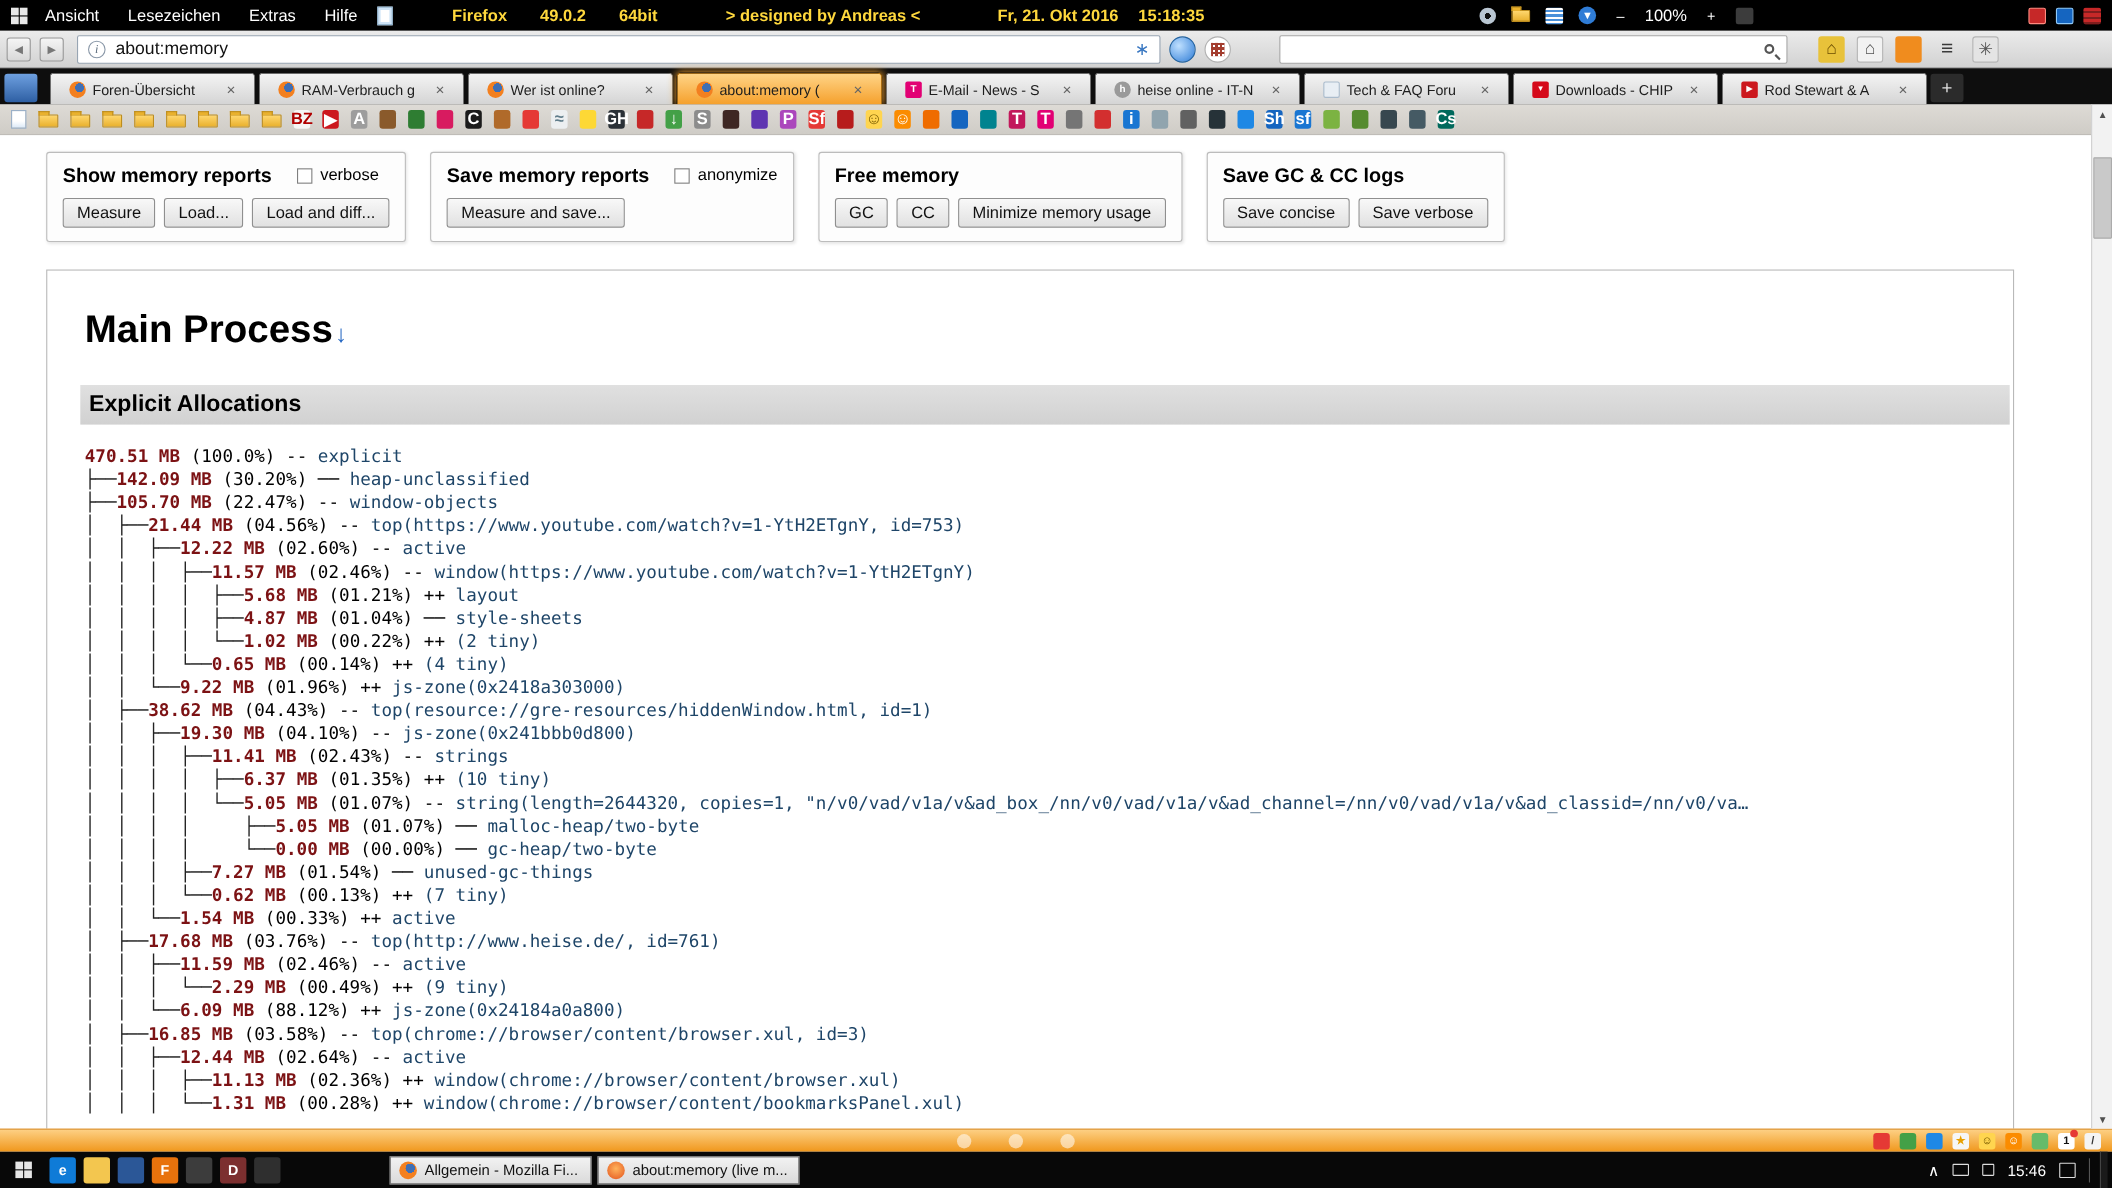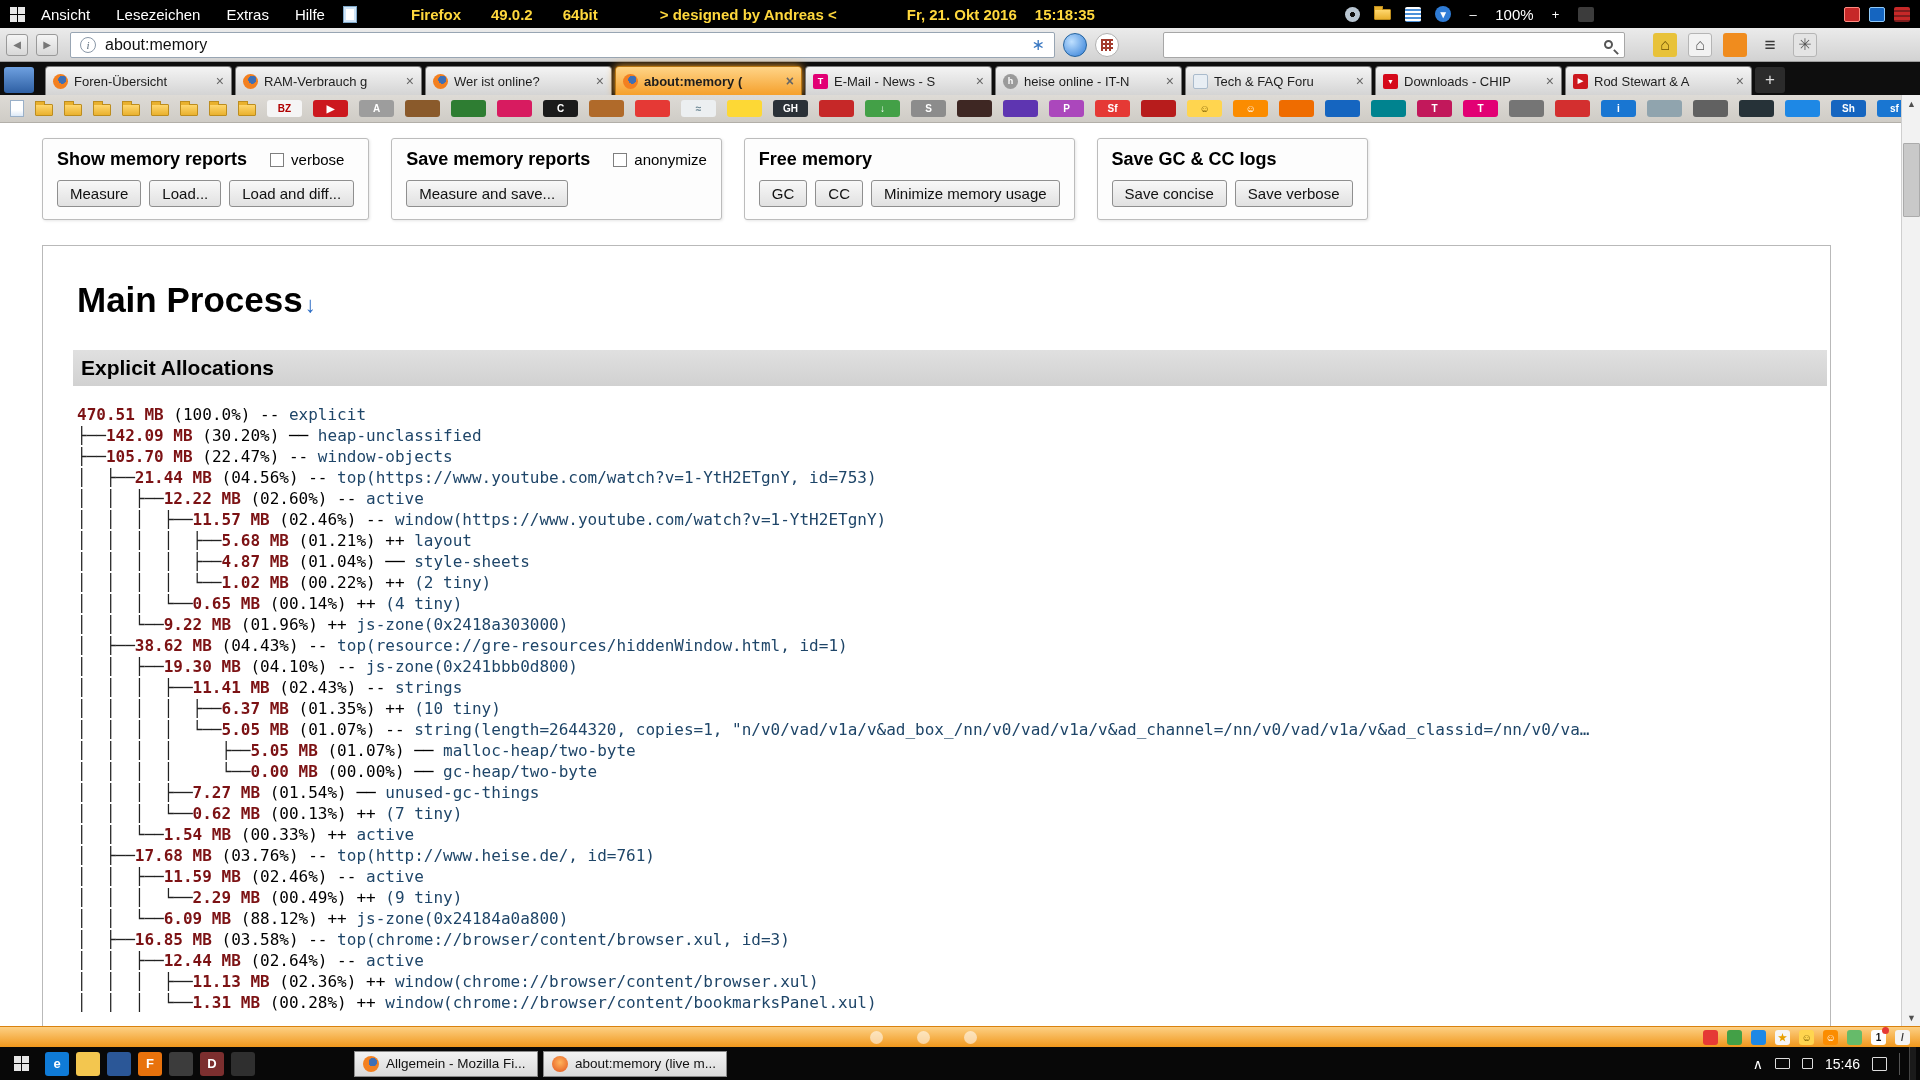--- a/index.html
+++ b/index.html
@@ -49,37 +49,37 @@
 .nav-ic{width:24px;height:24px;border-radius:3px;display:flex;align-items:center;justify-content:center;font-size:16px;flex:none}
 .home-gold{background:#e8c23a;color:#6b4e00}
 .home-gray{background:#f2f2f2;border:1px solid #b5b5b5;color:#555}
 .orange-sq{background:#f08c1e}
 .menu-lines{color:#3a3a3a;font-size:19px}
 .wrench{color:#555;background:#e4e4e4;border:1px solid #b5b5b5}
 
 
 .tabbar{position:absolute;top:62px;left:0;right:0;height:33px;background:#0e0e0e;display:flex;align-items:flex-end;padding:0 2px;gap:3px}
 .app-btn{width:30px;height:26px;margin:0 8px 2px 2px;background:linear-gradient(#6ea0e0,#2e5fa3);border-radius:3px;flex:none}
-.tab{width:187px;height:29px;border:1px solid #7a7a7a;border-bottom:none;border-radius:4px 4px 0 0;background:linear-gradient(#f4f4f4,#d4d4d4);display:flex;align-items:center;gap:6px;padding:0 7px;font-size:13px;color:#1d1d1d;overflow:hidden;flex:none}
-.tab.active{background:linear-gradient(#ffd487,#f5a02c);border-color:#b97713;font-weight:bold;box-shadow:0 0 8px #f5a02c}
+.tab{width:187px;height:29px;border:1px solid #7a7a7a;border-bottom:none;border-radius:4px 4px 0 0;background:linear-gradient(#f4f4f4,#d4d4d4);display:flex;align-items:center;gap:6px;padding:0 17px;font-size:13px;color:#1d1d1d;overflow:hidden;flex:none}
+.tab.active{background:linear-gradient(#ffd487,#f5a02c);border-color:#b97713;font-weight:normal;box-shadow:0 0 8px #f5a02c}
 .tab-label{flex:1;white-space:nowrap;overflow:hidden;text-overflow:ellipsis}
 .tab-close{color:#666;font-size:14px}
 .fav{width:15px;height:15px;border-radius:2px;flex:none;display:flex;align-items:center;justify-content:center;font-size:9px;font-weight:bold;color:#fff}
 .fav-firefox{background:radial-gradient(circle at 62% 38%,#3f6fb5 0 30%,#f38020 31% 100%);border-radius:50%}
 .fav-telekom{background:#e20074}
 .fav-heise{background:#9a9a9a;border-radius:50%}
 .fav-generic{background:#e8eef4;border:1px solid #aabbcc;color:#667788}
 .fav-chip{background:#d5091a;font-size:7px}
 .fav-youtube{background:#cc181e;font-size:7px}
 .newtab{width:30px;height:26px;margin-bottom:2px;background:#2b2b2b;color:#ddd;border-radius:3px;display:flex;align-items:center;justify-content:center;font-size:17px;flex:none}
 
 
 .bookmarksbar{position:absolute;top:95px;left:0;right:19px;height:28px;background:linear-gradient(#dedbd6,#cfccc6);border-bottom:1px solid #b2afa9;display:flex;align-items:center;gap:11px;padding:0 10px;overflow:hidden}
 .bm{flex:none}
-.bm.site{width:35px;height:17px;border-radius:3px;display:flex;align-items:center;justify-content:center;font-size:10px;font-weight:bold;color:#fff}
+.bm.site{width:15px;height:17px;border-radius:3px;display:flex;align-items:center;justify-content:center;font-size:15px;font-weight:bold;color:#fff}
 .bm.page{width:14px;height:17px;background:linear-gradient(#fff 60%,#dce9f7);border:1px solid #9ab0c8}
 .bm.folder{width:18px;height:12px;background:linear-gradient(#ffd76e,#e9b12e);border:1px solid #bd8d1e;border-radius:1px;position:relative;margin-top:2px}
 .bm.folder::before{content:"";position:absolute;top:-4px;left:-1px;width:8px;height:3px;background:#e9b12e;border:1px solid #bd8d1e;border-bottom:none}
 
 
 .content{position:absolute;top:123px;left:0;right:19px;bottom:54px;background:#fff;overflow:hidden}
 .controls{display:flex;gap:22px;margin:15px 0 0 42px}
 .ctrl-box{border:1px solid #bcbcbc;border-radius:3px;background:#fdfdfd;box-shadow:1px 1px 3px rgba(0,0,0,.1);padding:10px 14px 12px}
 .ctrl-head{display:flex;align-items:center;gap:7px}
 .ctrl-title{font-size:18px;font-weight:bold;margin-right:16px;white-space:nowrap}

